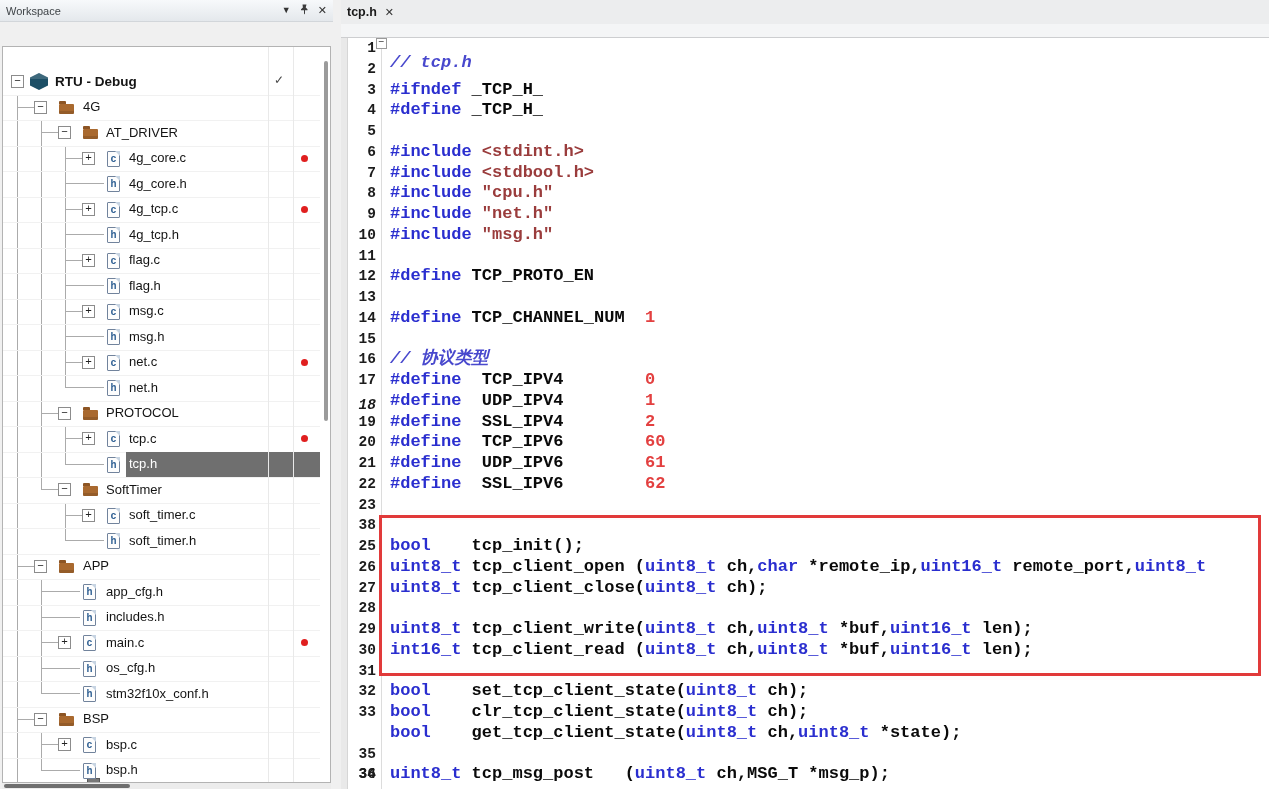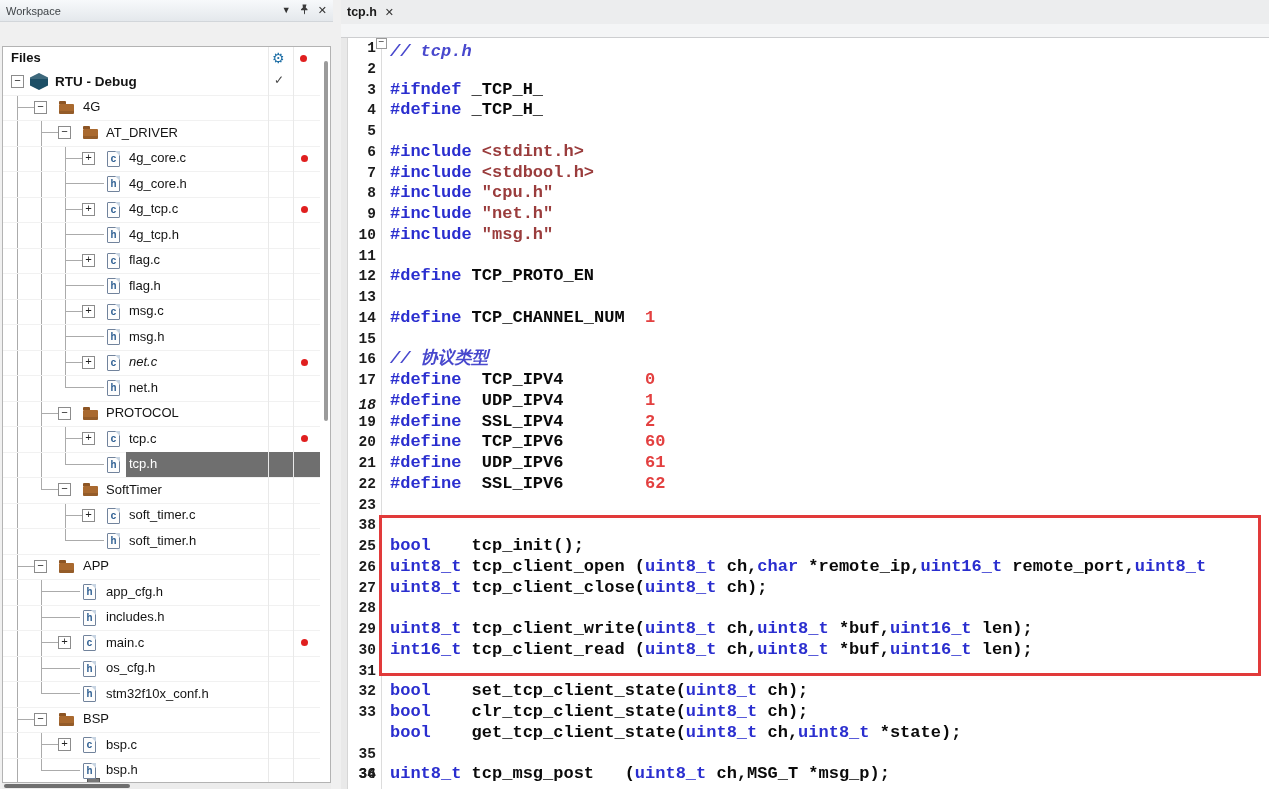--- a/index.html
+++ b/index.html
@@ -105,25 +105,20 @@
           <path d="M2.5 0.5h4l-0.8 3 1.8 1.7v1H5v3.3L4.5 10.5 4 9.5V6.2H1v-1l1.9-1.7z" fill="#3c3c3c"></path>
         </svg>
     </span>
     <span class="btn x">✕</span>
   </div>
 
 
   <div class="abs" id="files-panel">
     <div class="colsep" style="left:265px"></div>
     <div class="colsep" style="left:290px"></div>
-    <div id="files-header">
-      <span class="fl">Files</span>
-      <span class="gear">⚙</span>
-      <span class="hdr-dot" style="background: rgb(224, 31, 31);"></span>
-    </div>
     <div id="tree-area">
       <div class="abs" id="partial-item"></div>
     <div class="vline" style="left: 14px; top: 25.5px; height: 690.5px;"></div>
         <div class="vline" style="left: 38px; top: 51px; height: 370px;"></div>
         <div class="vline" style="left: 62px; top: 76.5px; height: 242.5px;"></div>
         <div class="vline" style="left: 62px; top: 357px; height: 39px;"></div>
         <div class="vline" style="left: 62px; top: 433.5px; height: 38.5px;"></div>
         <div class="vline" style="left: 38px; top: 510px; height: 115px;"></div>
         <div class="vline" style="left: 38px; top: 663px; height: 39px;"></div>
         <div class="trow root" style="top: 0px;">
@@ -187,21 +182,21 @@
         </div>
         <div class="trow" style="top: 255px;">
           <div class="stub" style="left: 62px; width: 39px;"></div>
           <div class="icon-file" style="left: 104px;">h</div>
           <span class="lab" style="left: 123px;">msg.h</span>
         </div>
         <div class="trow" style="top: 280.5px;">
           <div class="stub" style="left: 62px; width: 18px;"></div>
           <div class="ebox" style="left: 79px;">+</div>
           <div class="icon-file" style="left: 104px;">c</div>
-          <span class="lab" style="left: 123px; font-style: italic;">net.c</span>
+          <span class="lab" style="left: 123px;">net.c</span>
           <div class="dot" style="left: 298px; background: rgb(224, 31, 31);"></div>
         </div>
         <div class="trow" style="top: 306px;">
           <div class="stub" style="left: 62px; width: 39px;"></div>
           <div class="icon-file" style="left: 104px;">h</div>
           <span class="lab" style="left: 123px;">net.h</span>
         </div>
         <div class="trow" style="top: 331.5px;">
           <div class="stub" style="left: 38px; width: 18px;"></div>
           <div class="ebox" style="left: 55px;">−</div>
@@ -365,21 +360,21 @@
         <div class="lnum" style="top: 581px;">29</div>
         <div class="lnum" style="top: 601.75px;">30</div>
         <div class="lnum" style="top: 622.5px;">31</div>
         <div class="lnum" style="top: 643.25px;">32</div>
         <div class="lnum" style="top: 664px;">33</div>
         <div class="lnum" style="top: 726px;">34</div>
         <div class="lnum" style="top: 705.5px;">35</div>
         <div class="lnum" style="top: 726.25px;">36</div>
       </div>
     <div id="code">
-        <div class="cline" style="top: 4px;"><span class="s-com">// tcp.h</span></div>
+        <div class="cline" style="top: 15px;"><span class="s-com">// tcp.h</span></div>
         <div class="cline" style="top: 20.75px;"></div>
         <div class="cline" style="top: 41.5px;"><span class="s-kw">#ifndef</span><span class="s-id"> _TCP_H_</span></div>
         <div class="cline" style="top: 62.25px;"><span class="s-kw">#define</span><span class="s-id"> _TCP_H_</span></div>
         <div class="cline" style="top: 83px;"></div>
         <div class="cline" style="top: 103.75px;"><span class="s-kw">#include</span><span class="s-str"> &lt;stdint.h&gt;</span></div>
         <div class="cline" style="top: 124.5px;"><span class="s-kw">#include</span><span class="s-str"> &lt;stdbool.h&gt;</span></div>
         <div class="cline" style="top: 145.25px;"><span class="s-kw">#include</span><span class="s-str"> "cpu.h"</span></div>
         <div class="cline" style="top: 166px;"><span class="s-kw">#include</span><span class="s-str"> "net.h"</span></div>
         <div class="cline" style="top: 186.75px;"><span class="s-kw">#include</span><span class="s-str"> "msg.h"</span></div>
         <div class="cline" style="top: 207.5px;"></div>

